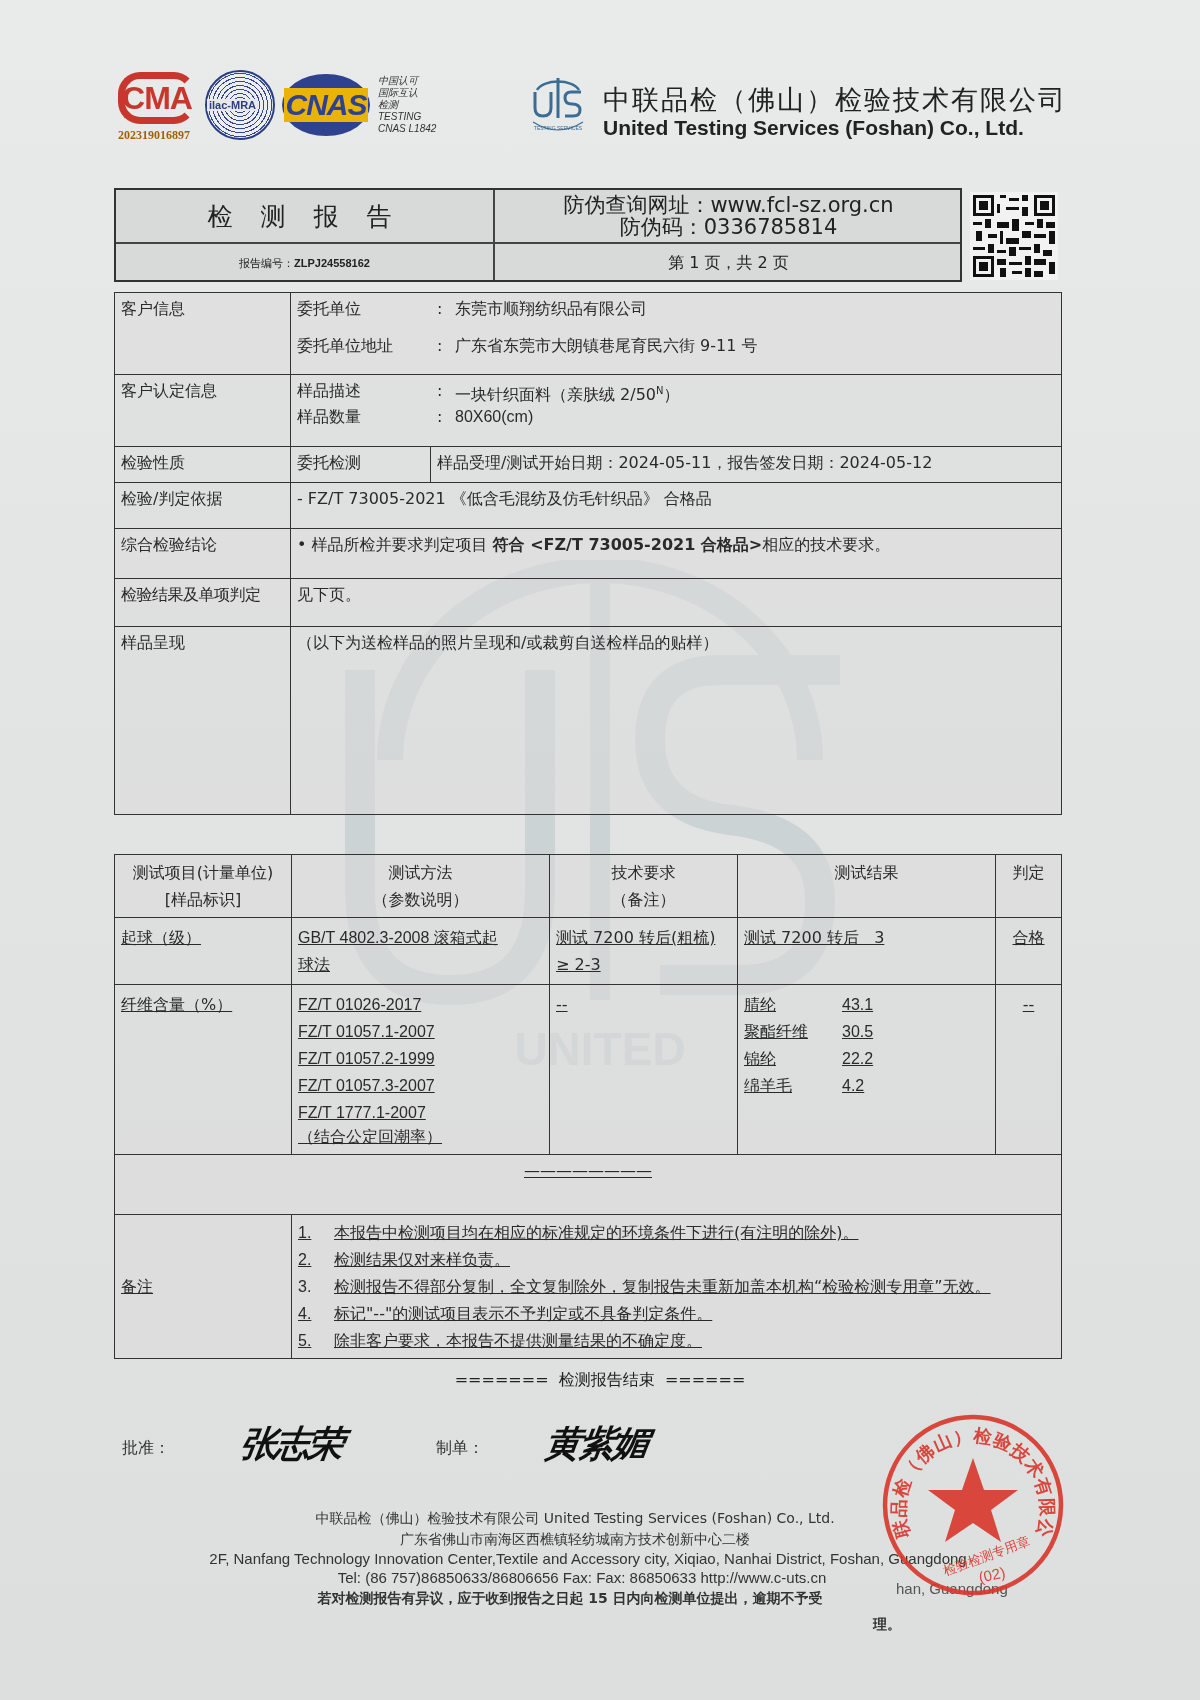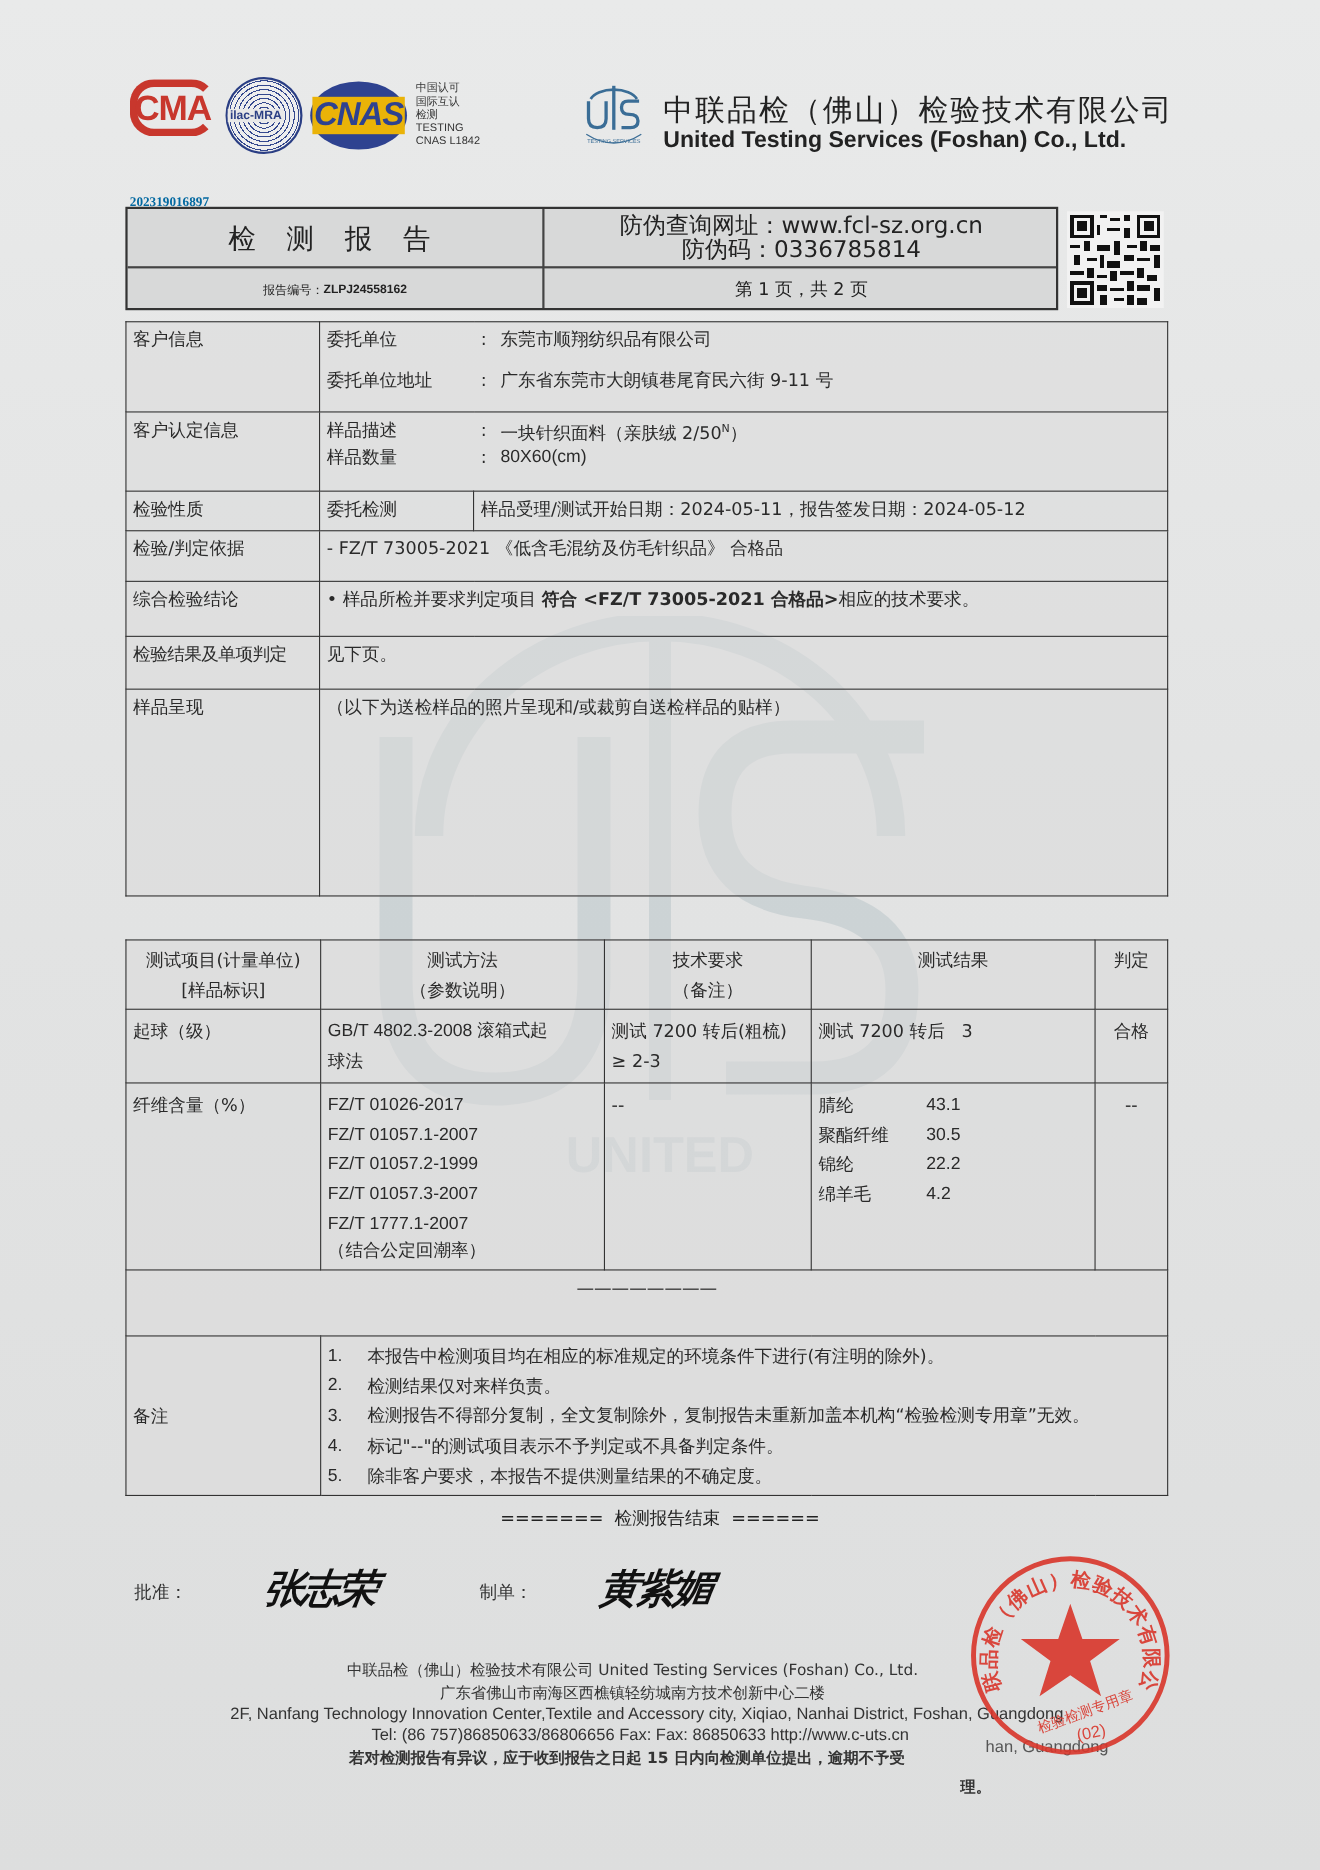--- a/index.html
+++ b/index.html
@@ -14,36 +14,36 @@
   .abs { position: absolute; }
 
   
   .cma {
     left: 118px; top: 72px; width: 78px; height: 52px;
     border: 7px solid #c8372d; border-radius: 22px 22px 22px 22px;
     border-right-color: transparent;
     display: flex; align-items: center; justify-content: center;
     font: bold 32px "Liberation Sans", sans-serif; color: #c8372d; letter-spacing: -1px;
   }
-  .cma-num { left: 118px; top: 128px; font: bold 12px "Liberation Serif", serif; color: #0369a1; margin-top: 48px; }
+  .cma-num { left: 118px; top: 128px; font: bold 12px "Liberation Serif", serif; color: #a16207; }
   .ilac {
     left: 205px; top: 70px; width: 70px; height: 70px; border-radius: 50%;
     border: 2px solid #2a3e84;
     background: repeating-radial-gradient(circle, #eee 0 3px, #34488e 3px 4px);
     display: flex; align-items: center; 
   }
   .ilac span { background: #e8e8e8; color: #2a3e84; font: bold 11px "Liberation Sans", sans-serif; padding: 0 2px; }
   .cnas {
     left: 282px; top: 74px; width: 88px; height: 62px; border-radius: 50%;
     background: #2e4290;
     display: flex; align-items: center; justify-content: center;
   }
   .cnas span { background: #eab308; color: #2e4290; font: italic bold 30px "Liberation Sans", sans-serif; padding: 0 1px; letter-spacing: -1px; }
   .cnas-text { left: 378px; top: 75px; font-size: 10px; line-height: 12px; color: #333; }
-  .cnas-text div { white-space: nowrap; }
+  .cnas-text div { white-space: nowrap; font-style: italic; }
 
   .uts-logo { left: 527px; top: 72px; width: 62px; height: 64px; }
   .company-cn { left: 603px; top: 82px; font: 27px "DejaVu Sans", sans-serif; color: #222; letter-spacing: 2px; white-space: nowrap; }
   .company-en { left: 603px; top: 116px; font: bold 21px "Liberation Sans", sans-serif; color: #222; white-space: nowrap; }
 
   
   .hdr { left: 114px; top: 188px; width: 848px; height: 94px; border: 2px solid #333; background: #d8d9d9; }
   .hdr .c { position: absolute; display: flex; align-items: center; justify-content: center; text-align: center; }
   .hdr .v { position: absolute; left: 377px; top: 0; bottom: 0; border-left: 2px solid #444; }
   .hdr .h { position: absolute; left: 0; right: 0; top: 52px; border-top: 2px solid #444; }
@@ -61,21 +61,21 @@
   .info { left: 114px; top: 292px; width: 948px; }
   .info td { padding: 5px 6px; line-height: 22px; }
   .info .lbl { width: 176px; margin-top: 24px; }
   .kv { display: flex; }
   .kv .k { width: 140px; flex: none; }
   .kv .s { width: 18px; flex: none; }
   .en { font-family: "Liberation Sans", sans-serif; }
 
   .tests { left: 114px; top: 854px; width: 948px; }
   .tests th { text-align: center; padding: 4px 4px; line-height: 27px; font-size: 16px; }
-  .tests td { padding: 6px 6px; line-height: 27px; }
+  .tests td { padding: 6px 6px; line-height: 27px; text-decoration: underline; }
   .fiber { display: flex; }
   .fiber .fn { width: 98px; flex: none; }
 
   .notes td { line-height: 27px; padding: 4px 6px; }
   .note-line { display: flex; }
   .note-line .n { width: 36px; flex: none; font-family: "Liberation Sans", sans-serif; }
 
   .end-line { left: 0; width: 1200px; top: 1370px; text-align: center; font-size: 16px; white-space: pre; }
 
   

